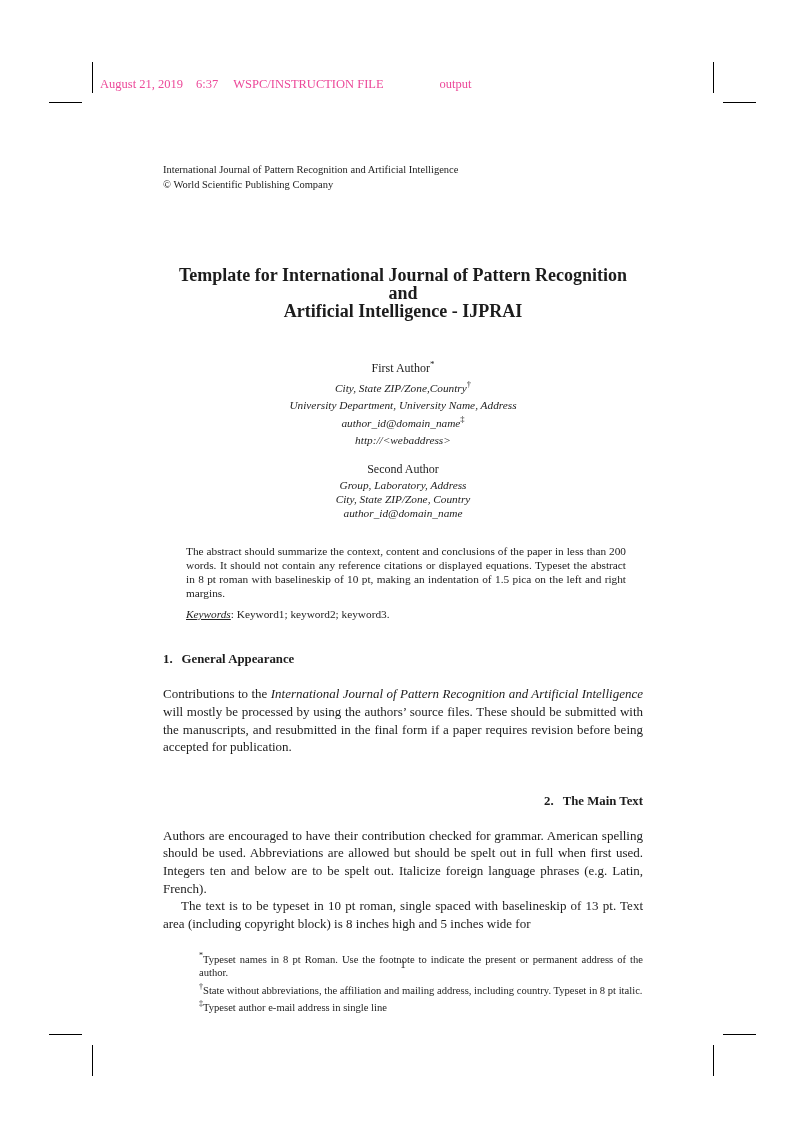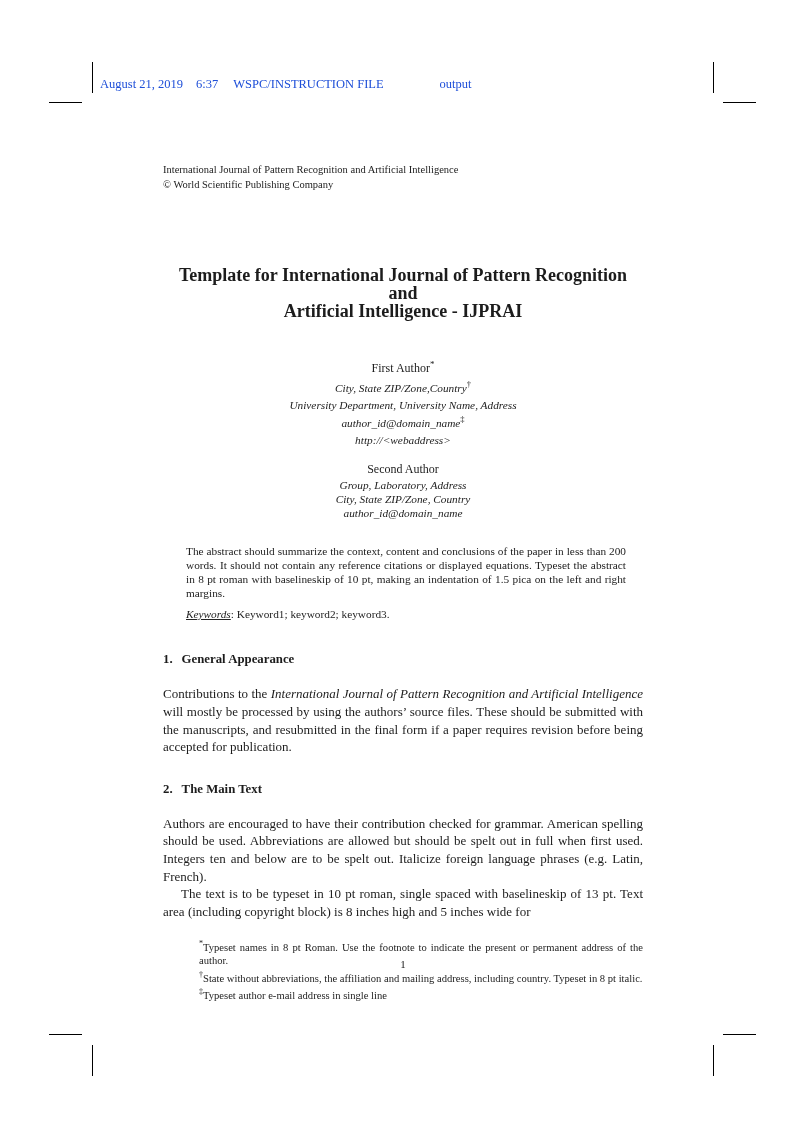--- a/index.html
+++ b/index.html
@@ -20,21 +20,21 @@
   .tl-h{left:49px;top:102px;}
   .tr-v{left:713px;top:62px;}
   .tr-h{left:723px;top:102px;}
   .bl-h{left:49px;top:1034px;}
   .bl-v{left:92px;top:1045px;}
   .br-h{left:723px;top:1034px;}
   .br-v{left:713px;top:1045px;}
 
   .running-header{
     position:absolute;left:100px;top:77px;
-    font-size:12.5px;white-space:nowrap;color:#1d4ed8;
+    font-size:12.5px;white-space:nowrap;color:#ec4899;
   }
   .running-header .time{margin-left:13px;}
   .running-header .file{margin-left:15px;}
   .running-header .job{margin-left:56px;}
 
   .content{
     position:absolute;left:163px;top:162px;width:480px;
   }
   .masthead{
     font-size:10.5px;line-height:15px;color:#222;
@@ -60,21 +60,21 @@
   .keywords{
     margin:7px 23px 0 23px;
     font-size:11.3px;line-height:14px;color:#222;
   }
   .keywords .kw-label{font-style:italic;text-decoration:underline;}
   .sec-heading{
     font-weight:bold;font-size:12.8px;line-height:17px;
   }
   .sec-heading .sec-num{margin-right:9px;}
   .sec1-heading{margin-top:30px;}
-  .sec2-heading{margin-top:25px;}
+  .sec2-heading{margin-top:37px;text-align:right;}
   .body-para{
     margin-top:17px;font-size:13px;line-height:17.6px;text-align:justify;
   }
   .body-para.indent{margin-top:0;text-indent:18px;}
   .body-para .jrnl-italic{font-style:italic;}
   .footnotes{
     margin-top:17px;font-size:10.6px;line-height:13.4px;text-align:justify;color:#222;margin-left:36px;
   }
   .footnote sup{font-size:8px;}
   .page-number{

